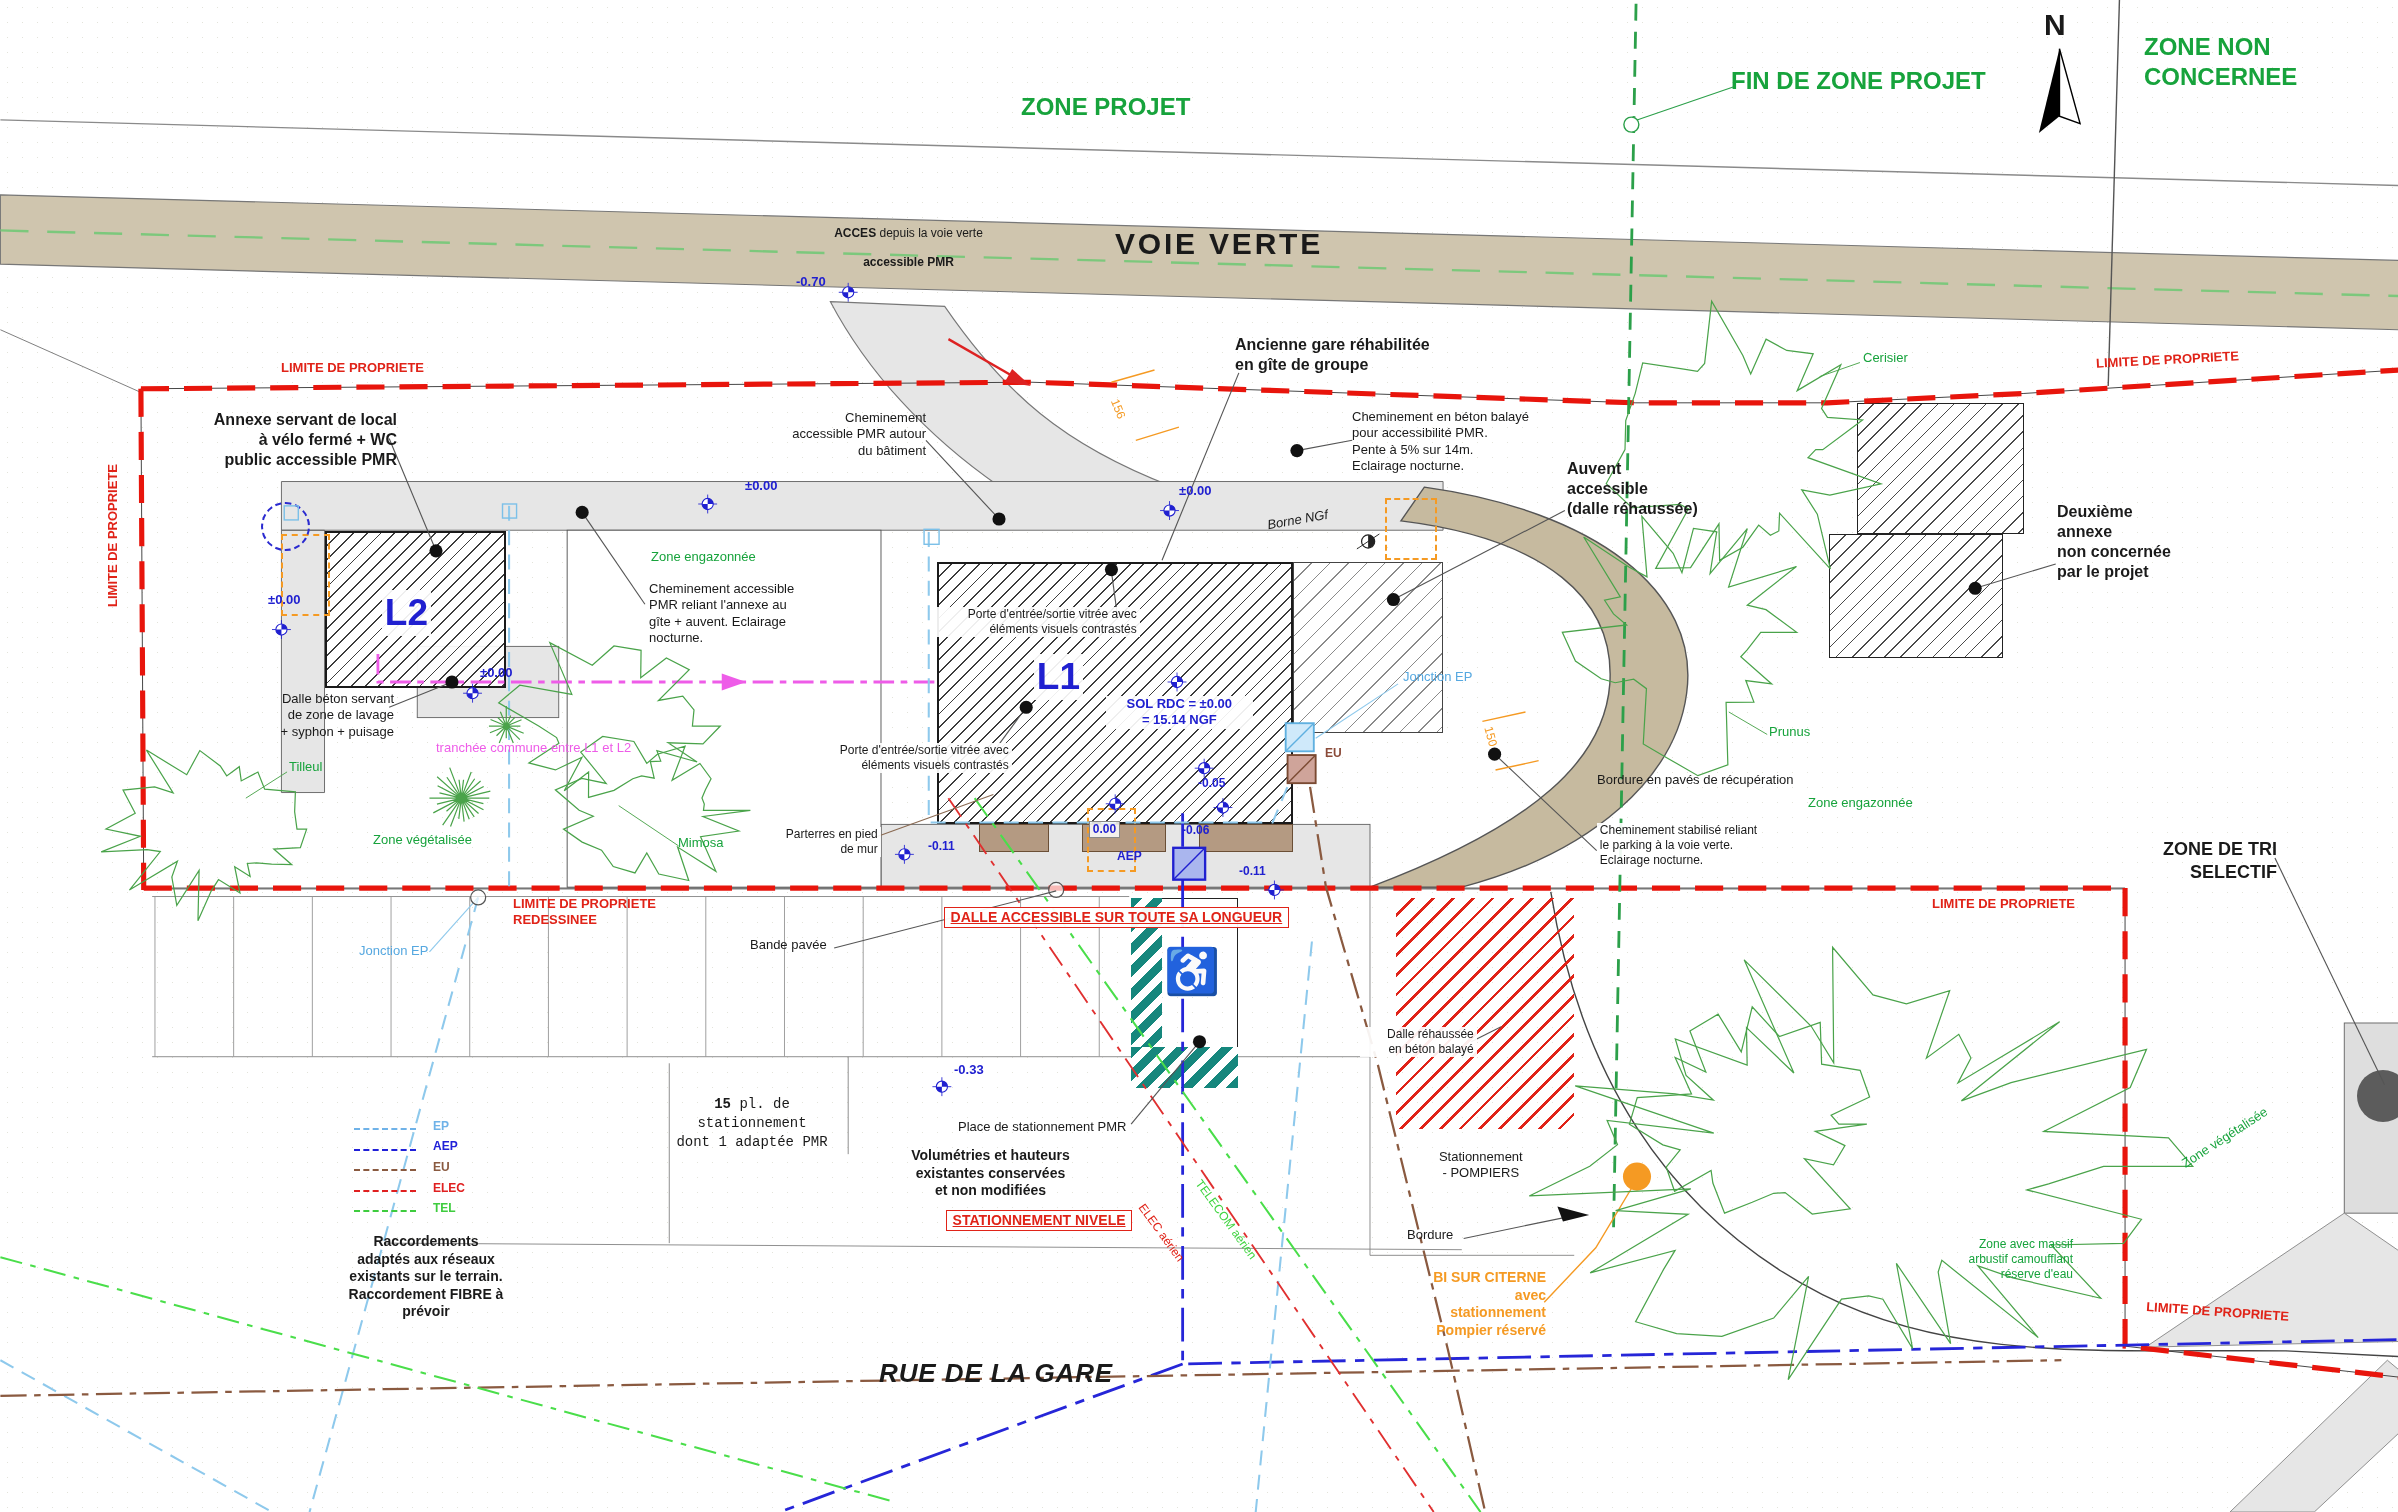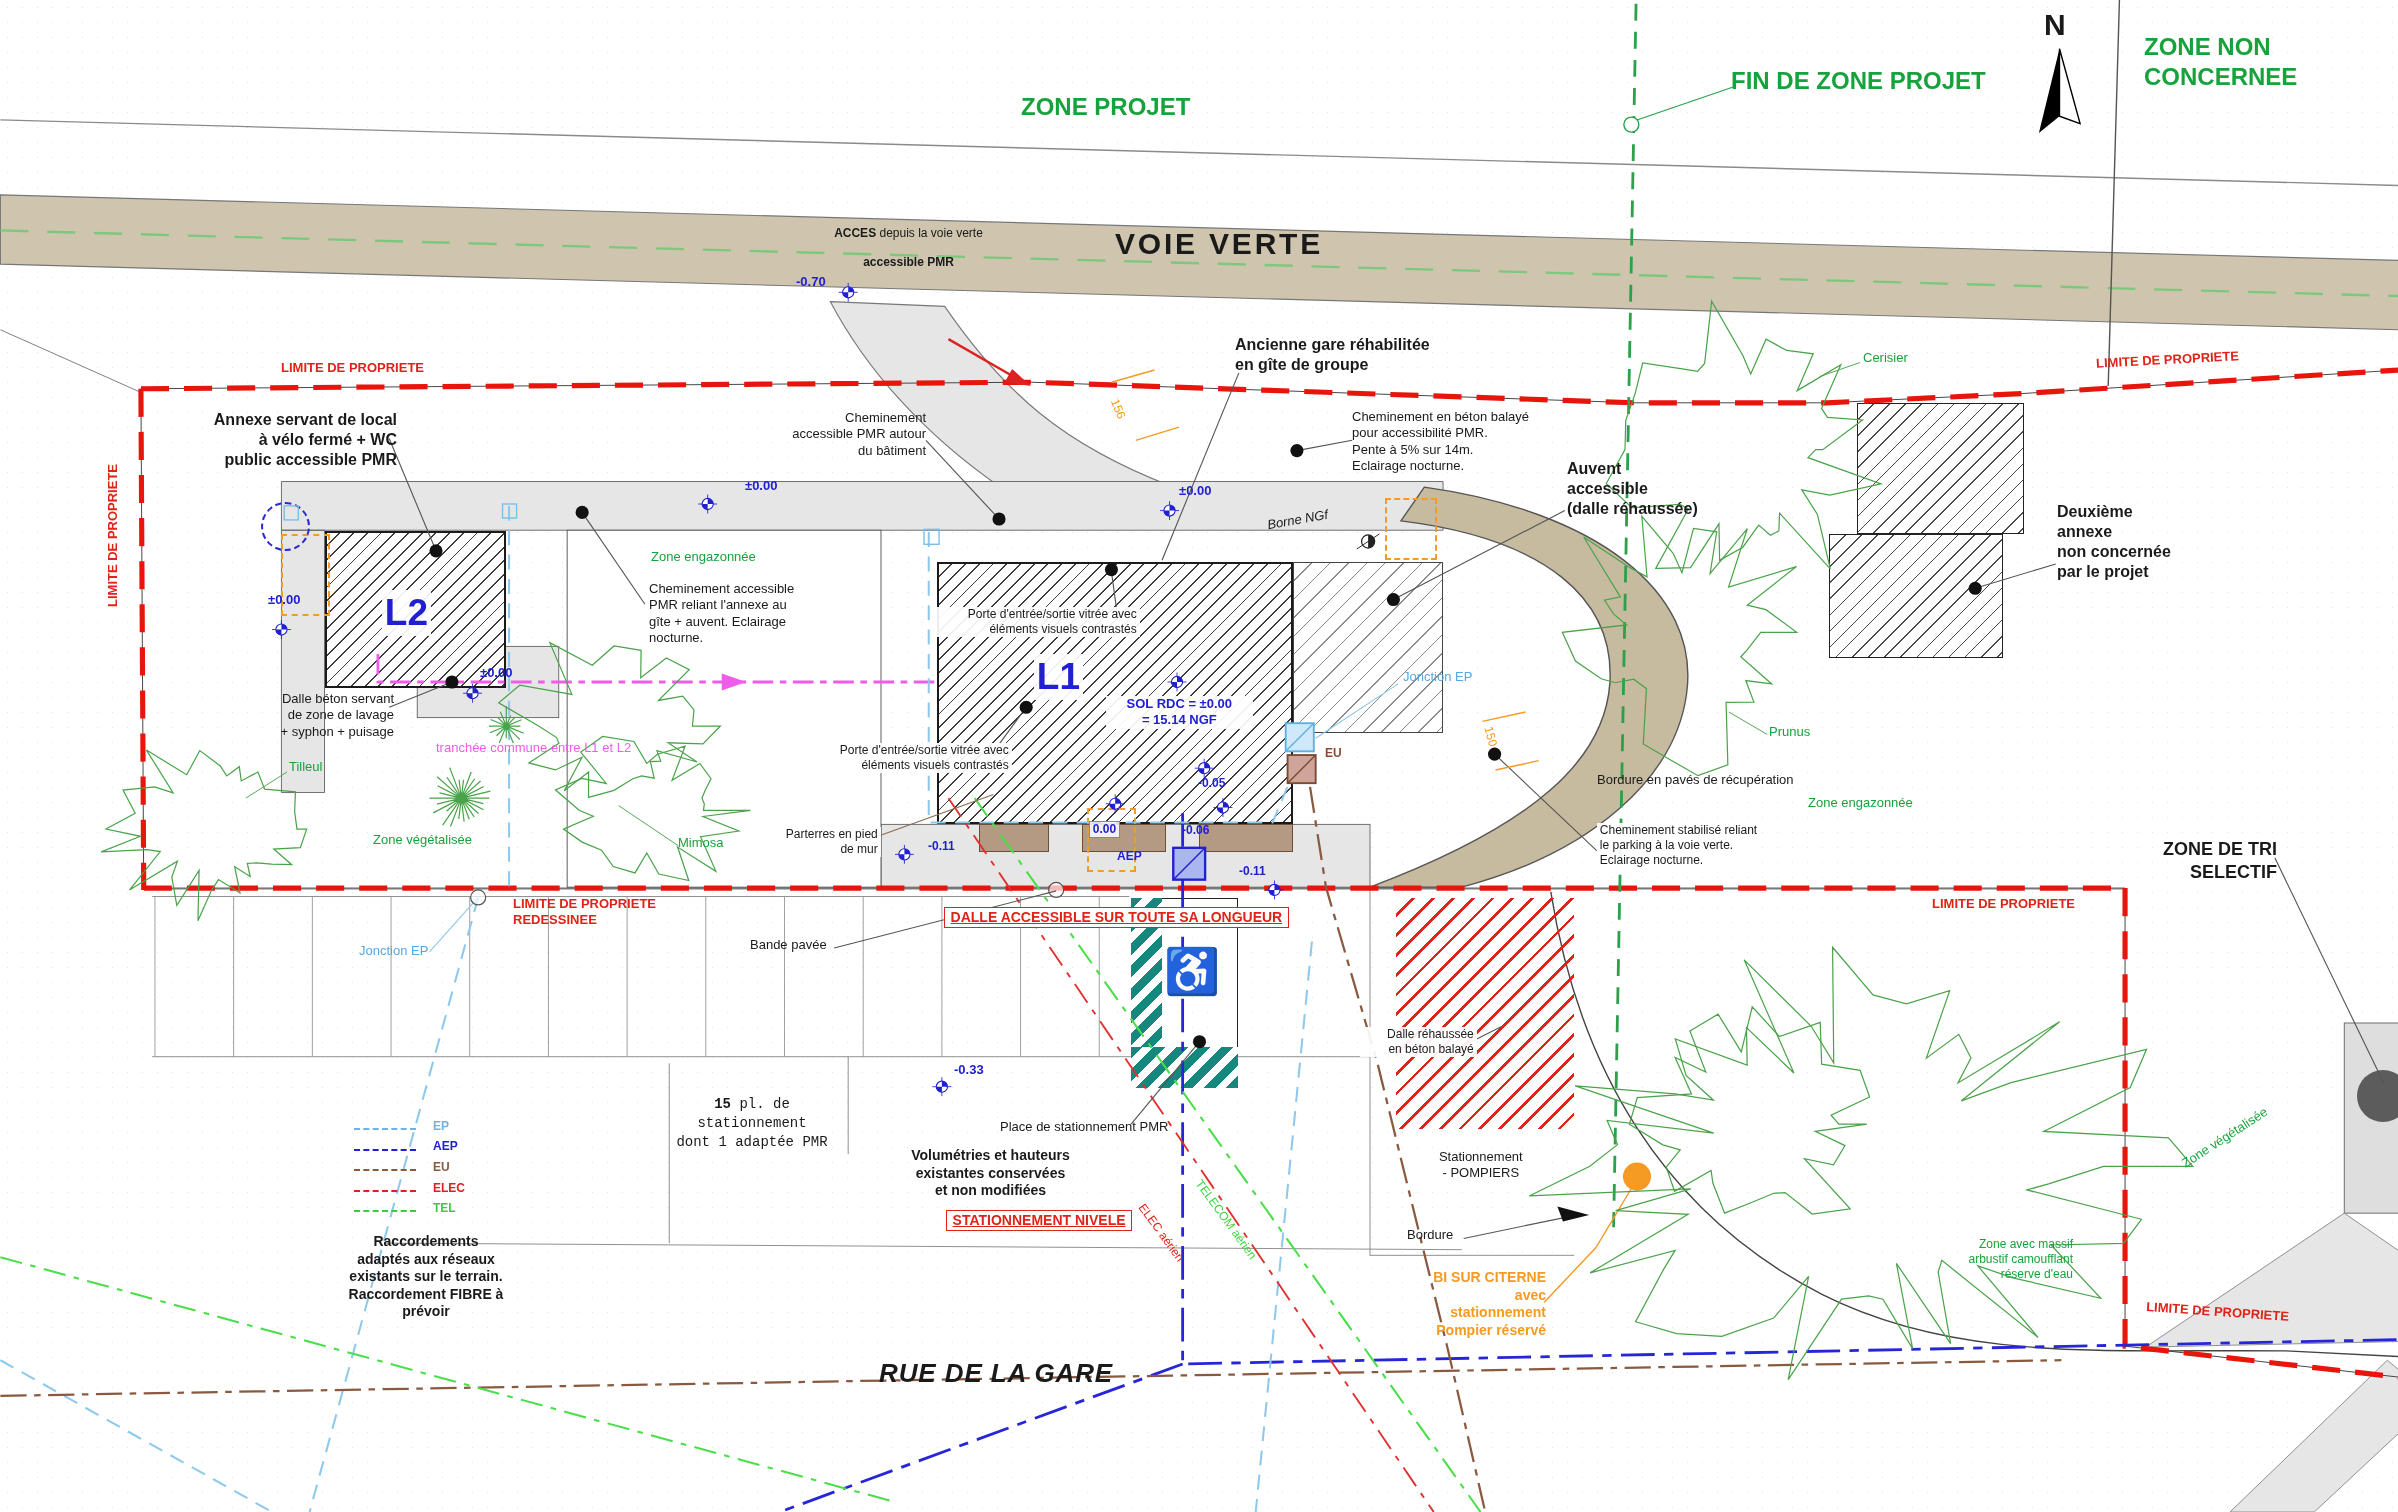--- a/index.html
+++ b/index.html
@@ -294,21 +294,21 @@
   <div class="lbl mag f14" style="left:436px;top:740px;">tranchée commune entre L1 et L2</div>
   <div class="lbl green f14" style="left:373px;top:832px;">Zone végétalisée</div>
   <div class="lbl green f14" style="left:678px;top:835px;">Mimosa</div>
   <div class="lbl r f13 pre wbg" style="left:766px;top:827px;width:109px;">Parterres en pied
 de mur</div>
   <div class="lbl f14" style="left:750px;top:937px;">Bande pavée</div>
 
   <div class="lbl boxred" style="left:944px;top:907px;">DALLE ACCESSIBLE SUR TOUTE SA LONGUEUR</div>
   <div class="lbl c" style="left:663px;top:1096px;width:178px;font-family:Liberation Mono, monospace;"><span class="b f15">15</span><span class="f15"> pl. de stationnement</span><br><span class="f15">dont 1 adaptée PMR</span></div>
   <div class="lbl b blue f14" style="left:954px;top:1062px;">-0.33</div>
-  <div class="lbl f14" style="left:958px;top:1119px;margin-left:42px;">Place de stationnement PMR</div>
+  <div class="lbl f14" style="left:958px;top:1119px;">Place de stationnement PMR</div>
   <div class="lbl b c f15 pre" style="left:911px;top:1147px;width:159px;">Volumétries et hauteurs
 existantes conservées
 et non modifiées</div>
   <div class="lbl boxred" style="left:946px;top:1210px;">STATIONNEMENT NIVELE</div>
   <div class="lbl f13" style="left:1204px;top:1177px;color:#3ed43e;transform:rotate(54deg);transform-origin:left top;">TELECOM aérien</div>
   <div class="lbl f13 red" style="left:1147px;top:1201px;transform:rotate(54deg);transform-origin:left top;">ELEC aérien</div>
 
   <div class="lbl c f14 pre wbg" style="left:1417px;top:1149px;width:122px;">Stationnement
 - POMPIERS</div>
   <div class="lbl r f13 pre wbg" style="left:1360px;top:1027px;width:111px;">Dalle réhaussée

